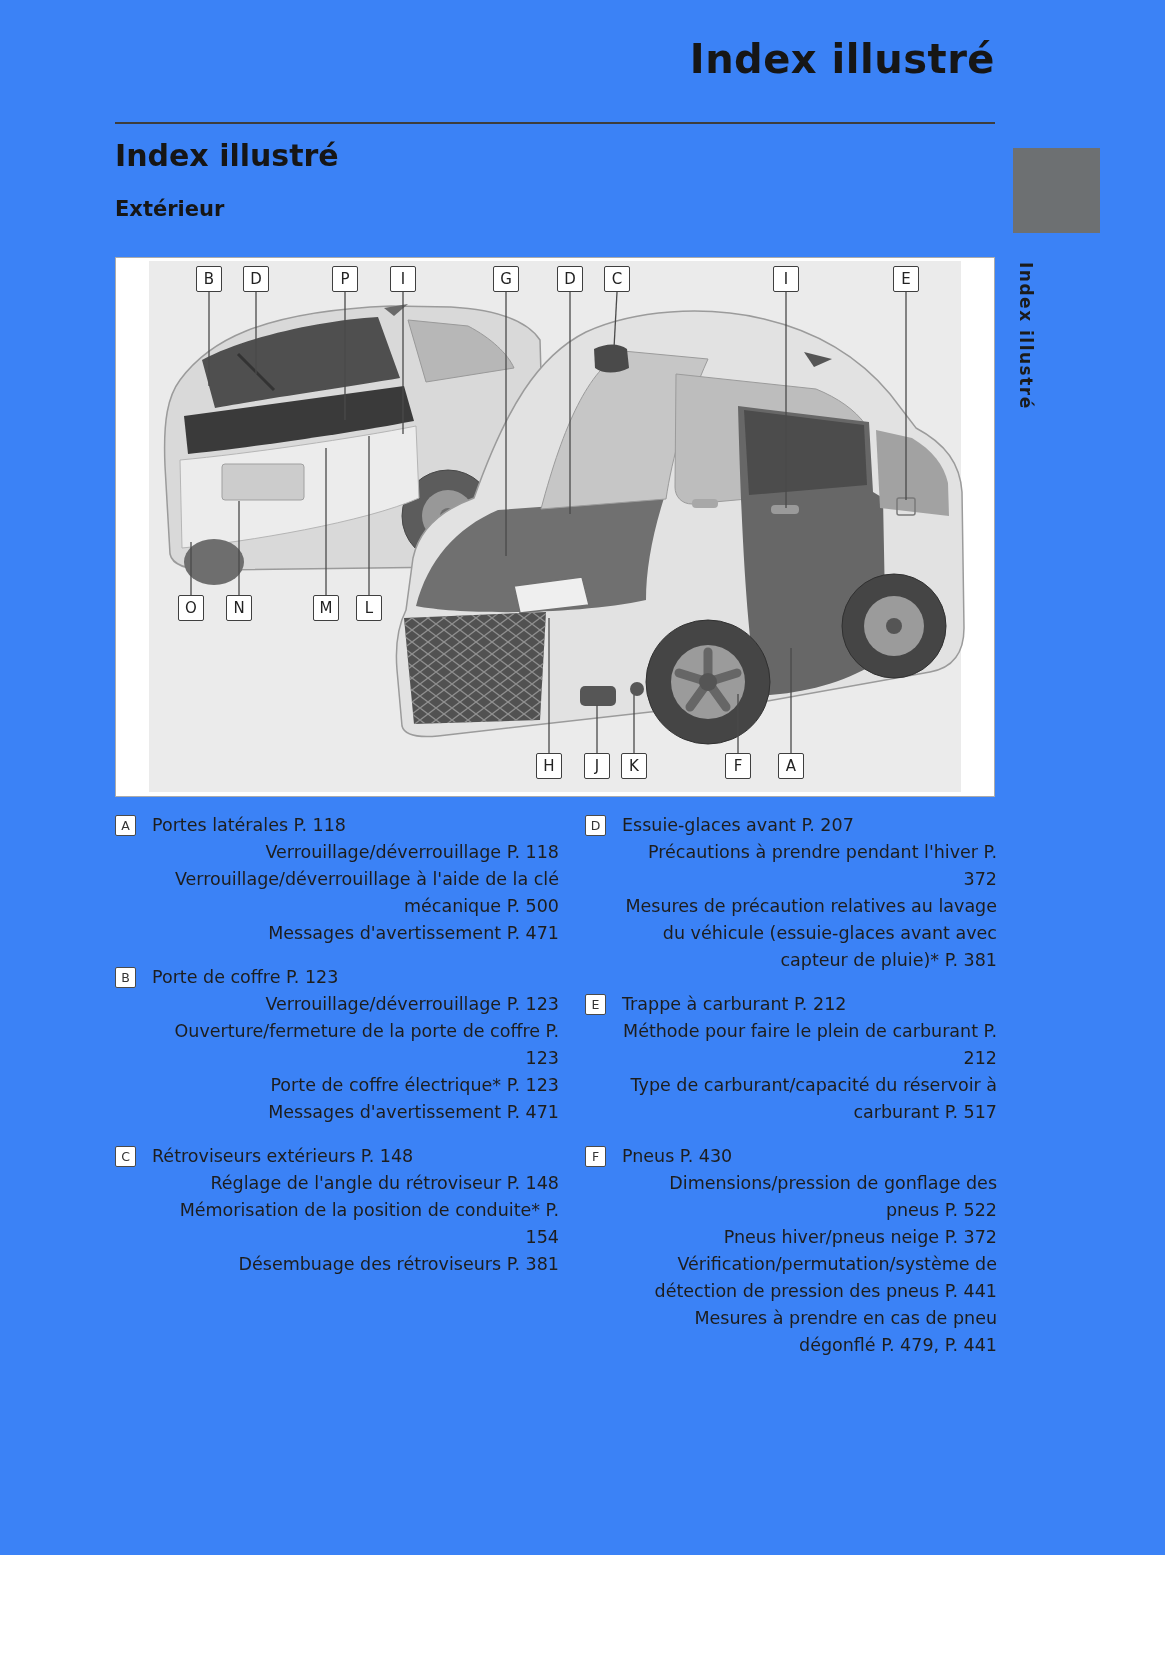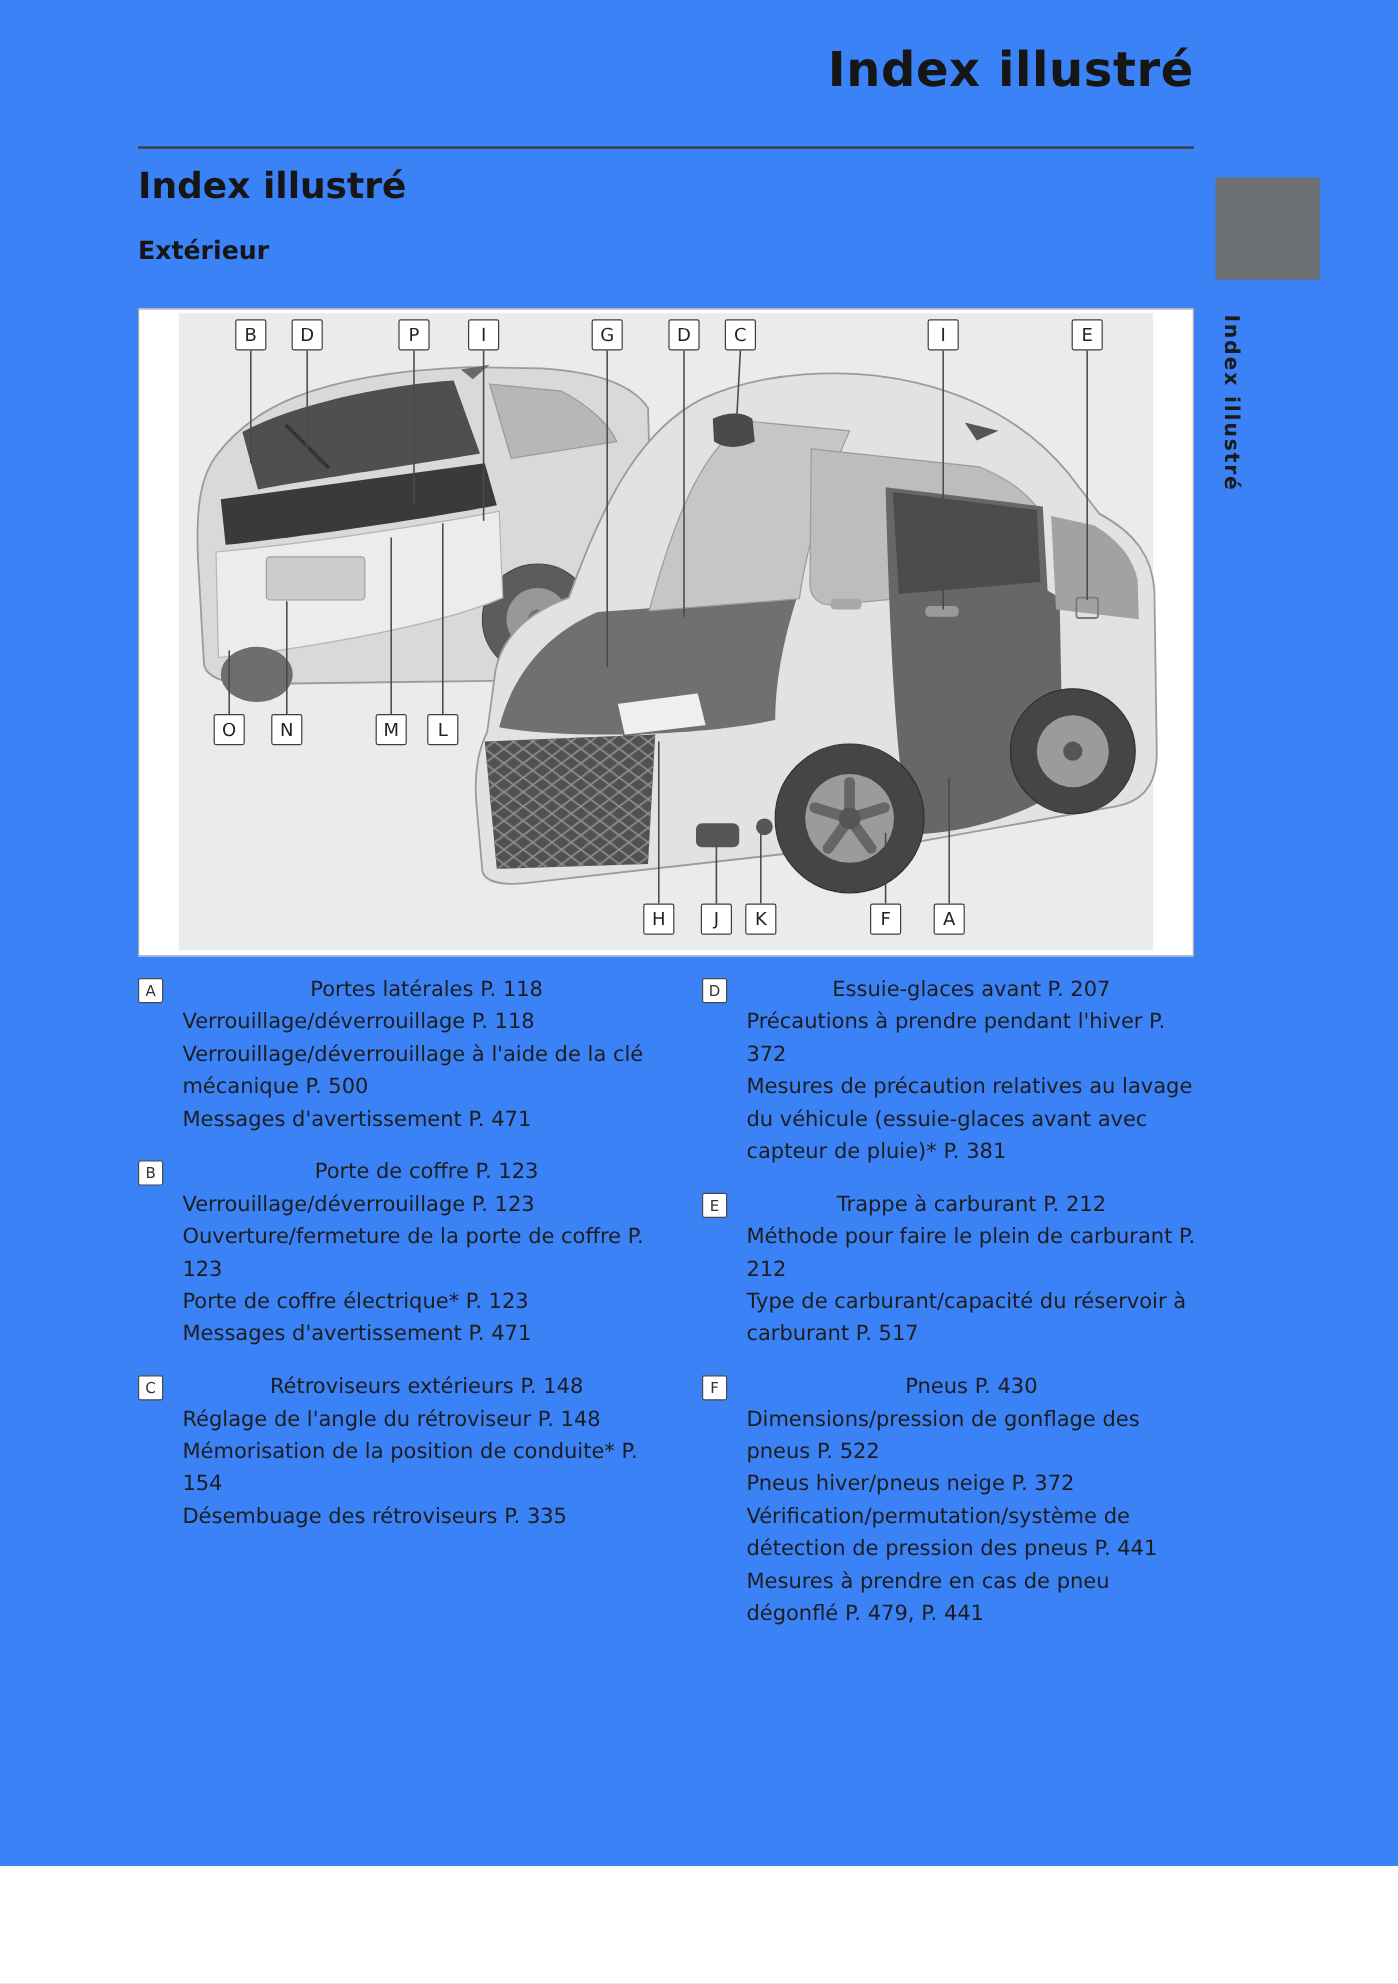--- a/index.html
+++ b/index.html
@@ -46,22 +46,22 @@
   .col-left  { left:115px; width:444px; }
   .col-right { left:585px; width:412px; }
 
   .entry { position:relative; padding-left:37px; margin-bottom:17px; font-size:17.5px; line-height:27px; }
   .lbox {
     position:absolute; left:0; top:3px; width:21px; height:21px;
     border:1.3px solid #4a4a4a; border-radius:2px; background:#ffffff;
     display:flex; align-items:center; justify-content:center;
     font-size:12.5px; color:#333333;
   }
-  .etitle { color:#1d1d1d;text-align:center; }
-  .esub   { color:#1d1d1d; }
+  .etitle { color:#1d1d1d; }
+  .esub   { color:#1d1d1d;text-align:right; }
 
   .page-number { position:absolute; top:1583px; right:170px; font-size:18px; font-weight:bold; color:#161616; }
 </style>
 </head>
 <body>
 
 <div class="page">
 
   <div class="header-title">Index illustré</div>
   <div class="header-rule"></div>
@@ -231,21 +231,21 @@
       <div class="esub">Messages d'avertissement P. 471</div>
     </div>
 
     <div class="entry">
       <span class="lbox">
           <span>C</span>
         </span>
       <div class="etitle">Rétroviseurs extérieurs P. 148</div>
       <div class="esub">Réglage de l'angle du rétroviseur P. 148</div>
       <div class="esub">Mémorisation de la position de conduite* P. 154</div>
-      <div class="esub">Désembuage des rétroviseurs P. 335</div>
+      <div class="esub">Désembuage des rétroviseurs P. 381</div>
     </div>
 
   </div>
 
   <div class="index-col col-right">
 
     <div class="entry">
       <span class="lbox">
           <span>D</span>
         </span>

